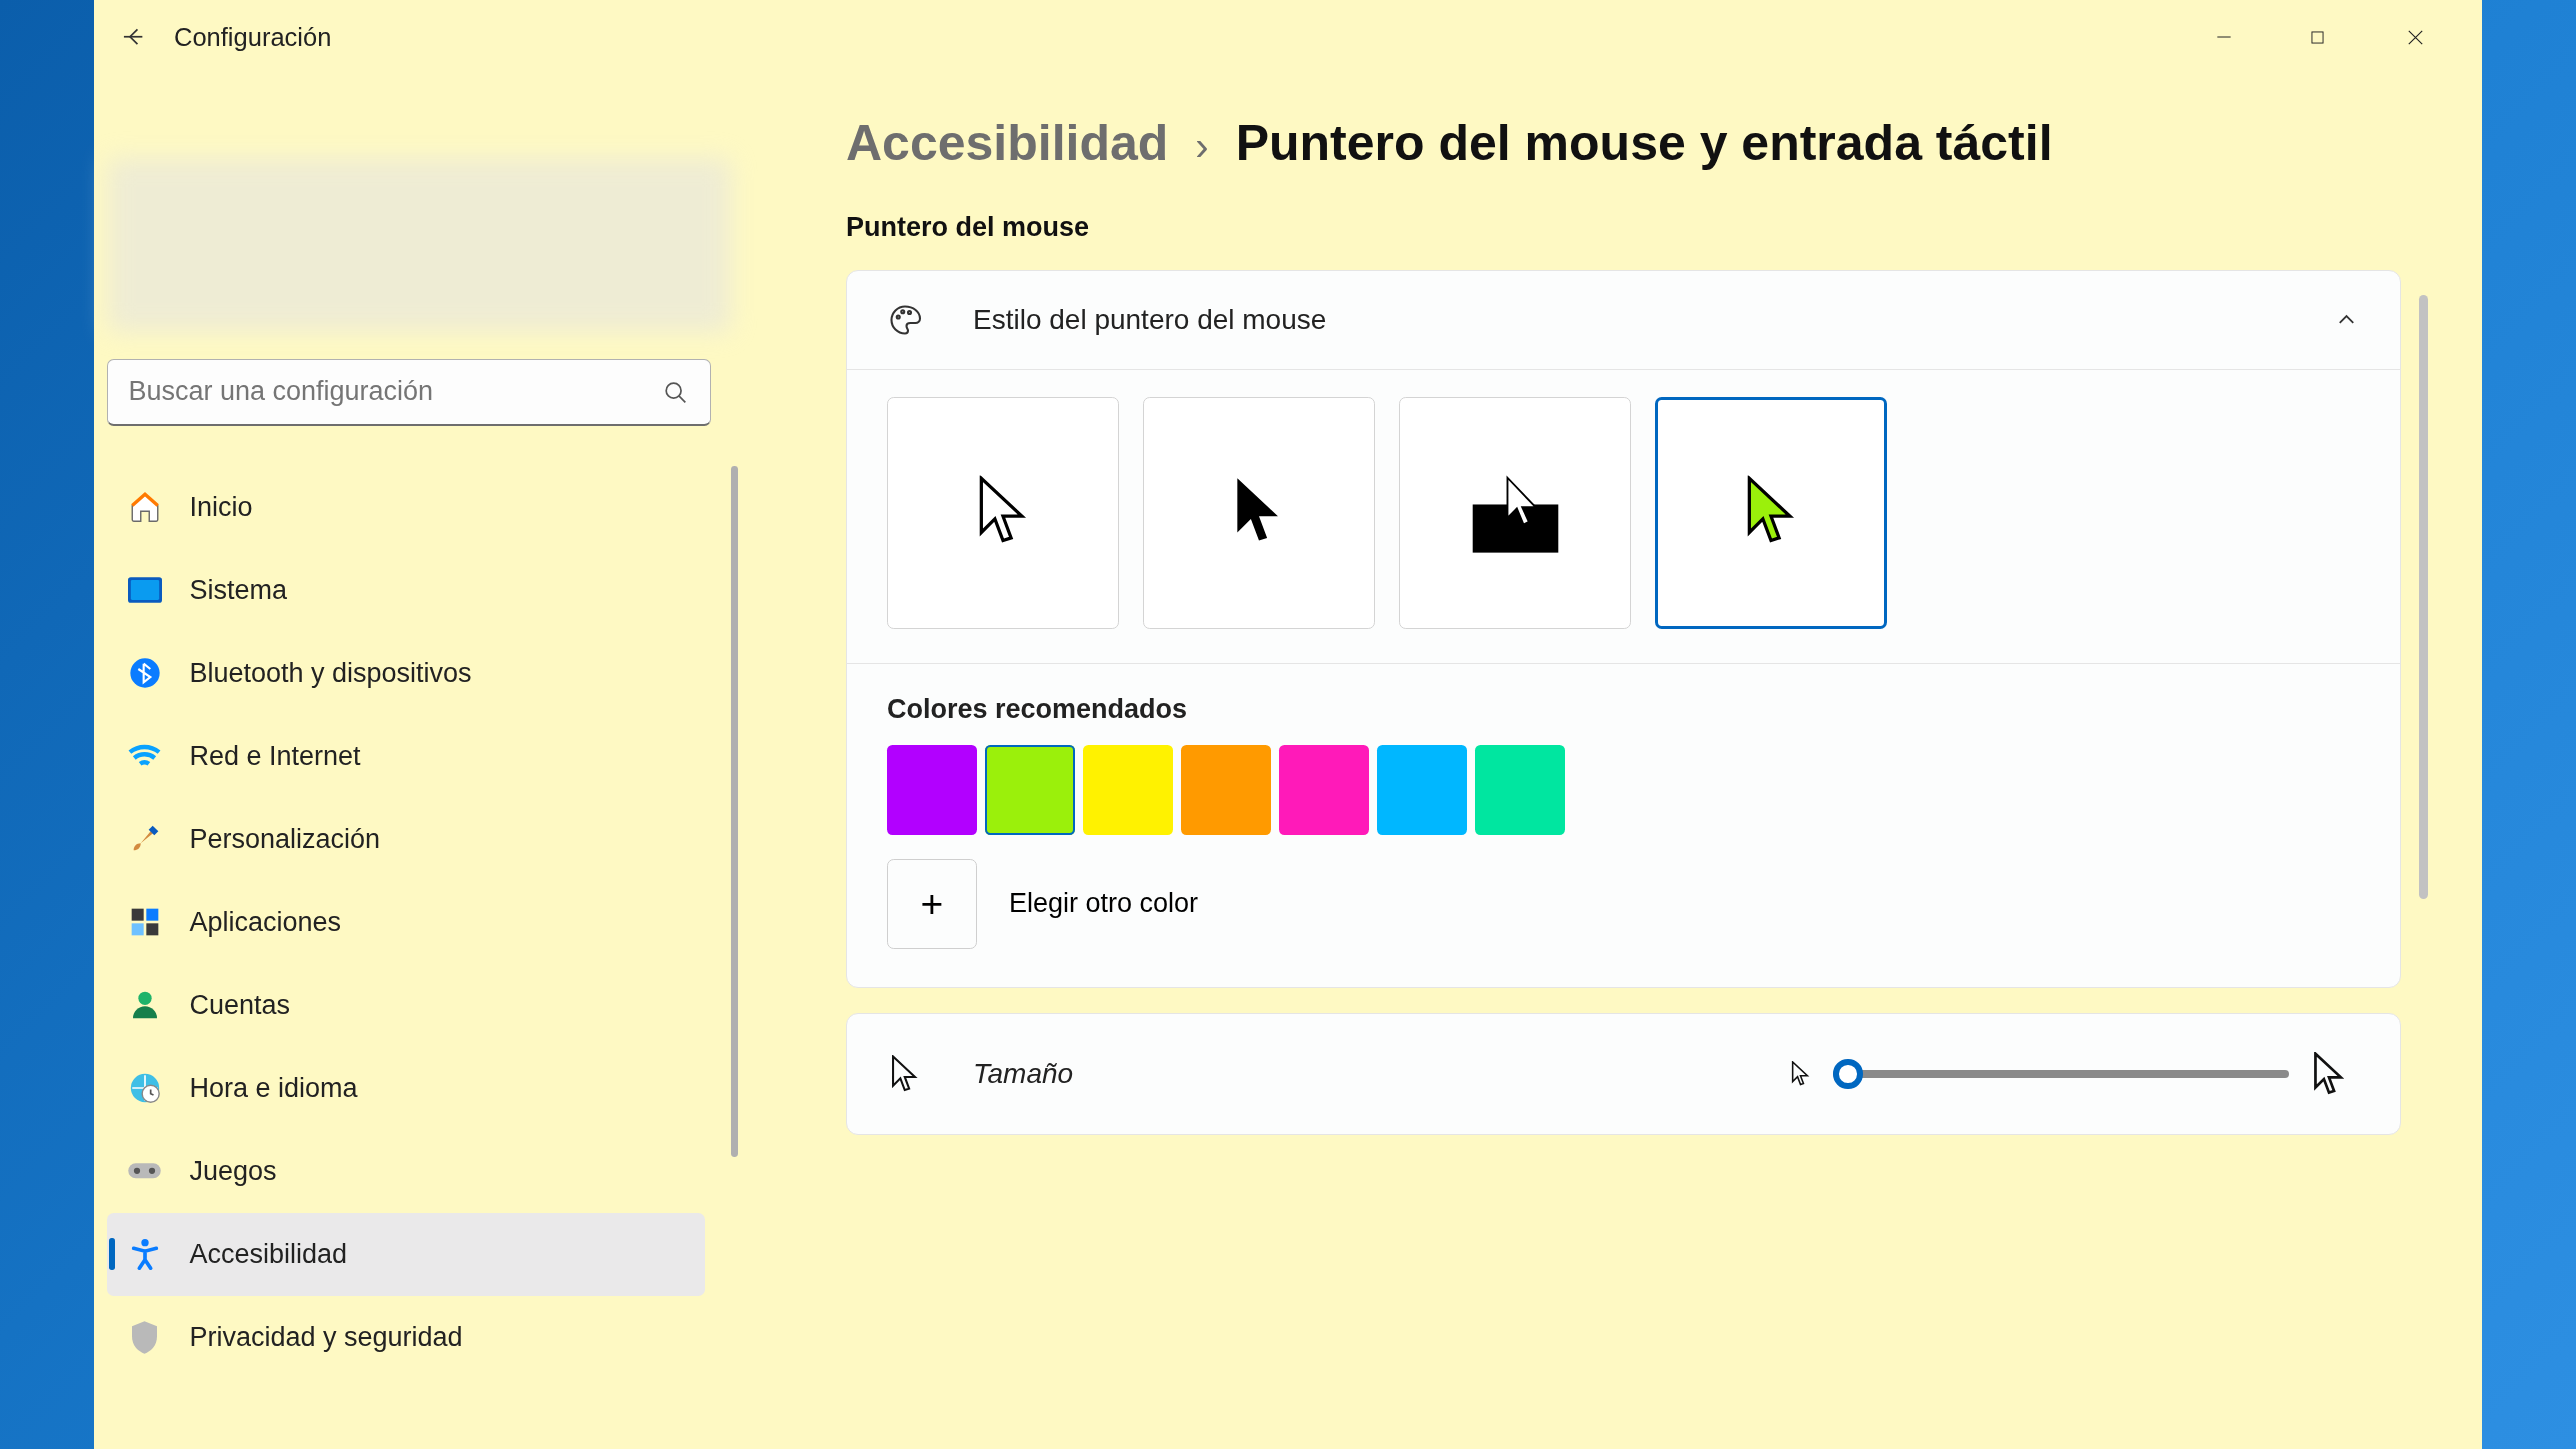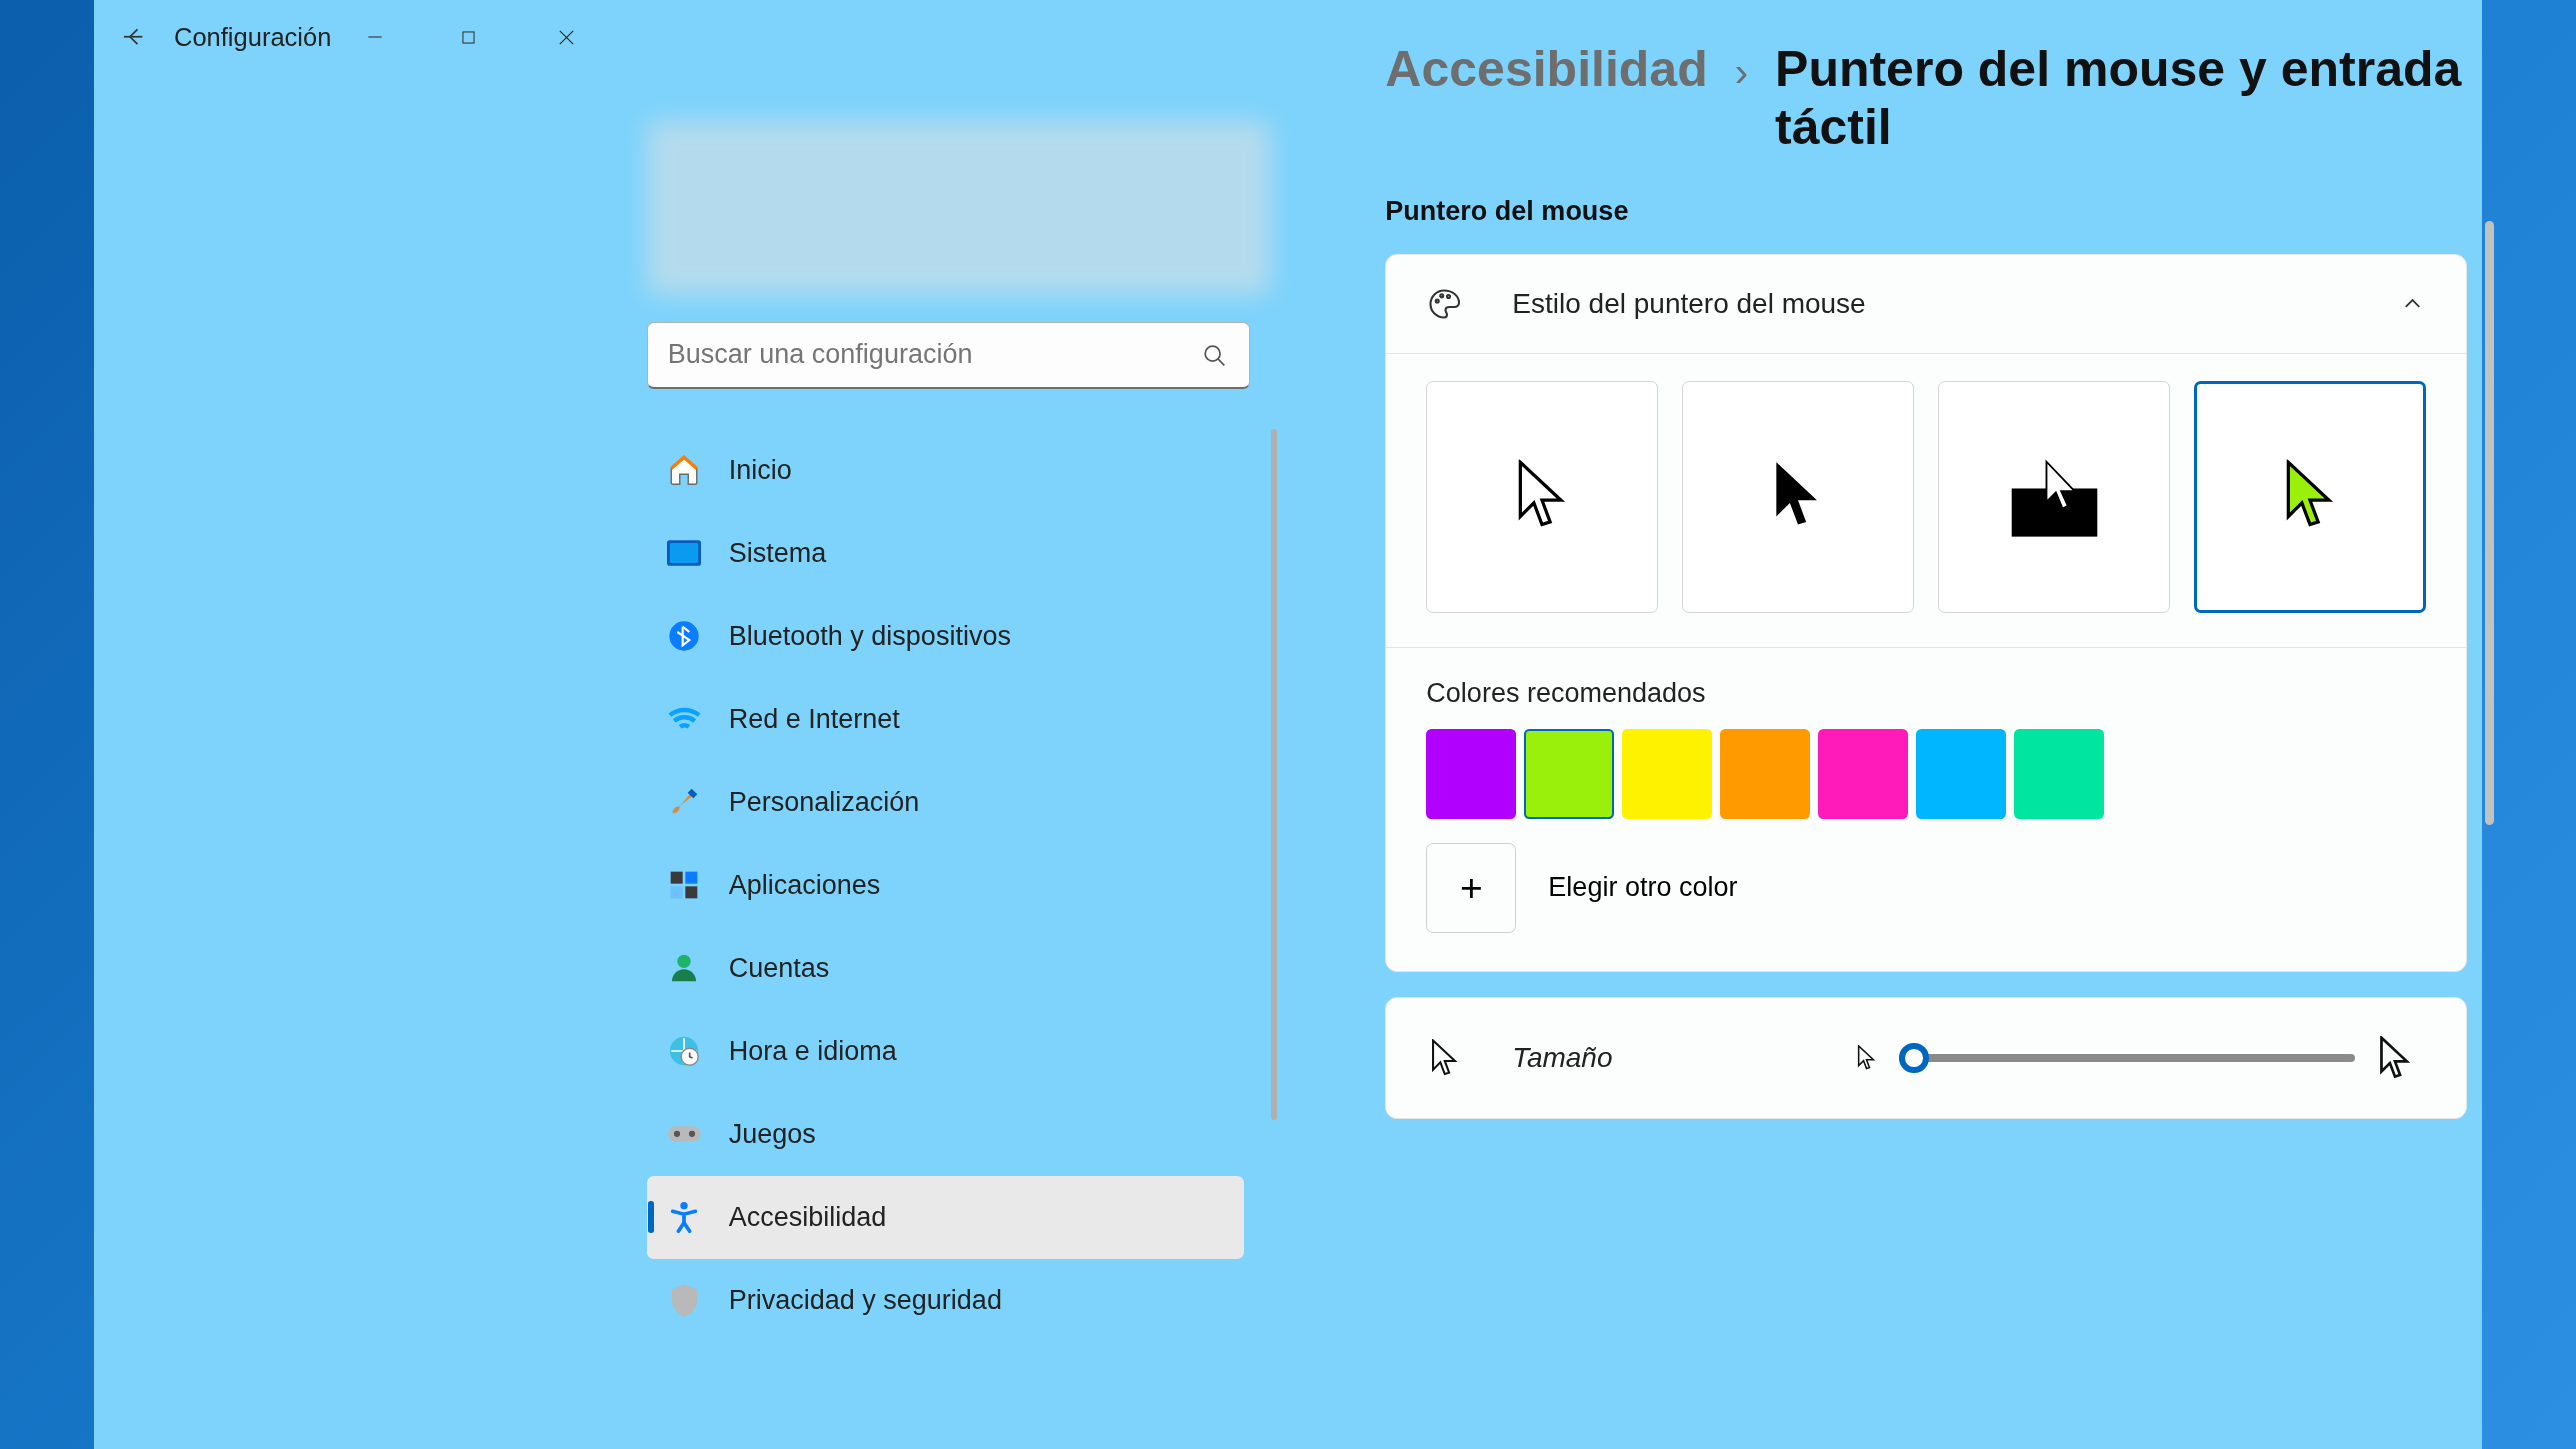--- a/index.html
+++ b/index.html
@@ -1,17 +1,17 @@
 <!DOCTYPE html>
 <html style="font-size:10.7px"><head>
   <meta charset="utf-8">
   <style>
     * { margin:0; padding:0; box-sizing:border-box; font-family:"Segoe UI", Arial, sans-serif; }
     body { width:2576px; height:1449px; background:linear-gradient(135deg,#0b5eab 0%, #1a7ccf 50%, #2d8fe2 100%); overflow:hidden; }
-    .window { position:absolute; top:0; left:94px; width:2388px; height:1449px; background:#7dd3fc; display:flex; }
+    .window { position:absolute; top:0; left:94px; width:2388px; height:1449px; background:#fef9c3; display:flex; flex-direction:column; }
 
     
     .titlebar { height:74px; display:flex; align-items:center; padding:0 20px; }
     .back-btn { width:40px; height:40px; display:flex; align-items:center; justify-content:center; border-radius:4px; cursor:pointer; margin-right:20px; }
     .app-title { font-size:25.5px; color:#222; font-weight:400; }
     .win-controls { margin-left:auto; display:flex; gap:0; }
     .wc { width:94px; height:54px; display:flex; align-items:center; justify-content:flex-start; padding-left:34px; }
     .win-controls .wc:last-child{ justify-content:center; padding-left:0; }
 
     .body { flex:1; display:flex; }
@@ -44,21 +44,21 @@
     .row .lead-ic { width:36px; height:36px; margin-right:50px; display:flex; align-items:center; justify-content:center;}
     .row .row-txt { font-size:28px; color:#222; }
     .row .chev { margin-left:auto; }
 
     .styles { padding:27px 40px 34px; border-top:0.7px solid #e5e5e5; display:flex; gap:24px;}
     .style-opt { width:232px; height:232px; background:#fff; border:0.7px solid #d4d4d4; border-radius:6.7px; display:flex; align-items:center; justify-content:center; cursor:pointer;}
     .style-opt.sel { border:3.4px solid #0067c0; }
     .style-opt .cursor-big{ transform:scale(2.2); }
 
     .colors-block{ padding:29.5px 40px 38px; border-top:0.7px solid #e5e5e5;}
-    .colors-h{ font-size:27px; color:#222; margin-bottom:20px;}
+    .colors-h{ font-size:27px; color:#222; margin-bottom:20px;font-weight:bold;}
     .swatches{ display:flex; gap:8px; margin-bottom:24px;}
     .sw{ width:90px; height:90px; border-radius:5.4px; cursor:pointer;}
     .sw.sel{ outline:2.7px solid #0067c0; outline-offset:-2.7px; border-radius:5.4px;}
     .pick-row{ display:flex; align-items:center; gap:32px;}
     .plus-btn{ width:90px; height:90px; border:0.7px solid #cfcfcf; border-radius:6.7px; display:flex; align-items:center; justify-content:center; font-size:39px; font-weight:300; cursor:pointer;}
     .pick-txt{ font-size:27px;}
 
     .size-card .row{ padding:38px 54px 38px 40px;font-style:italic;}
     .size-slider-wrap{ margin-left:auto; display:flex; align-items:center; gap:23px;}
     .slider{ width:456px; height:8px; background:#8a8a8a; border-radius:4px; position:relative;}

